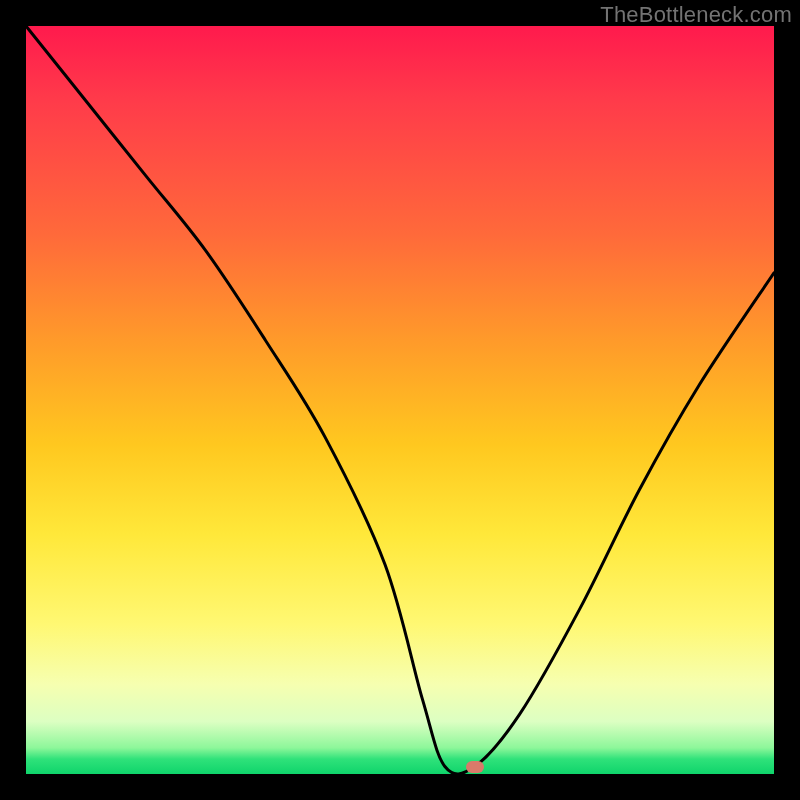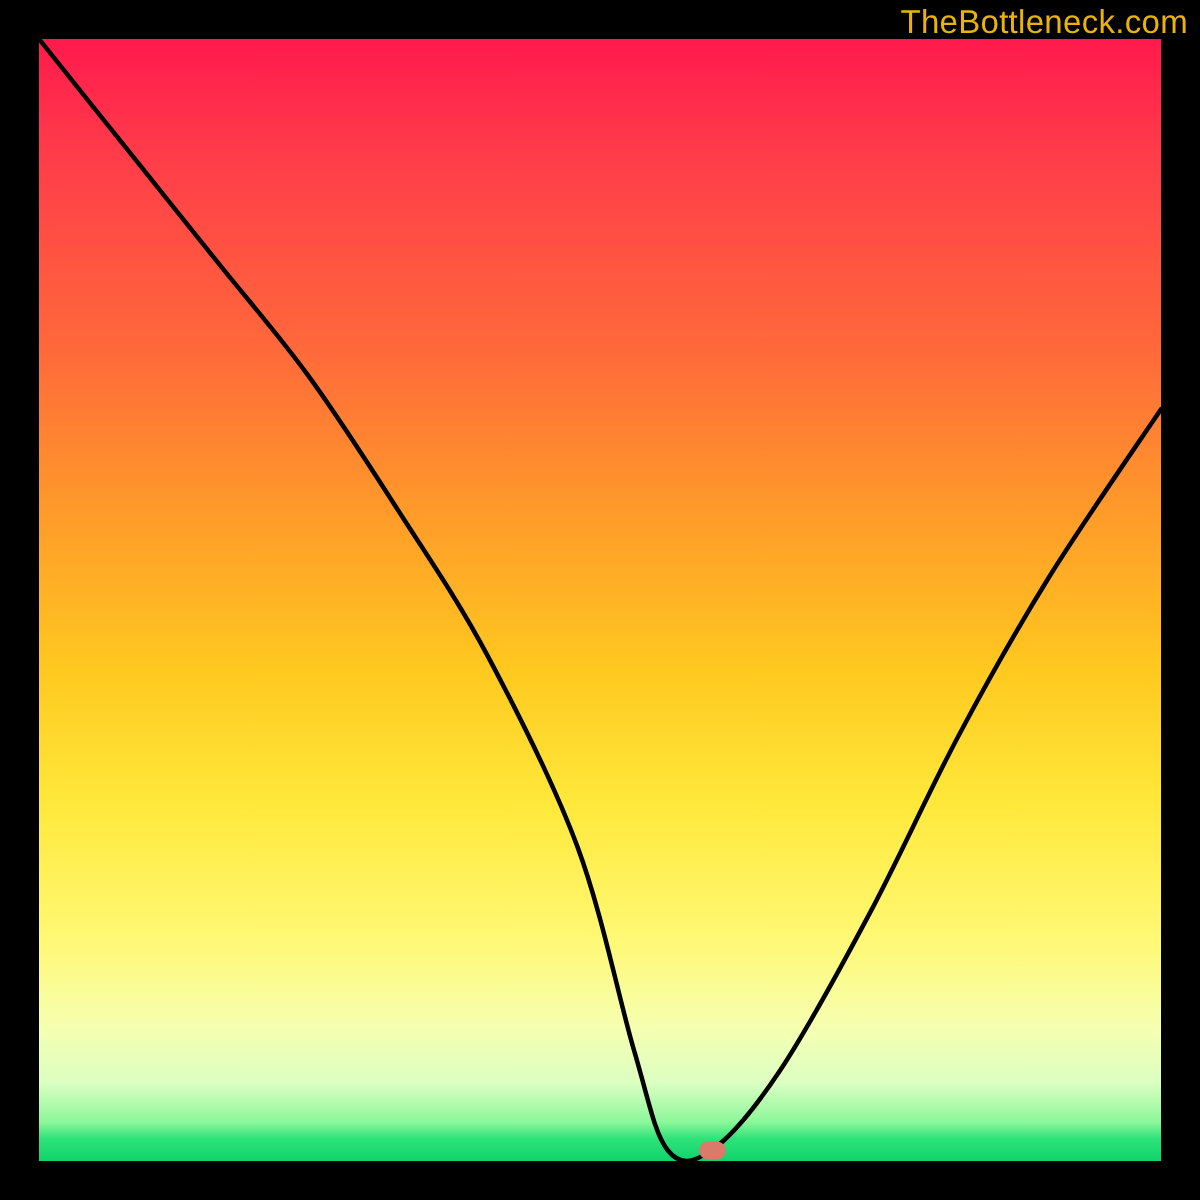--- a/index.html
+++ b/index.html
@@ -38,21 +38,21 @@
       #dcffc2 93%,
       #8df79a 96.5%,
       #2fe27a 98%,
       #0fd46b 100%
     );
   }
   .watermark {
     position: absolute;
     top: 2px;
     right: 8px;
-    color: #eab308;
+    color: #737373;
     font-family: Arial, Helvetica, sans-serif;
     font-size: 22px;
     letter-spacing: 0.2px;
     user-select: none;
   }
   svg.curve {
     position: absolute;
     left: 0;
     top: 0;
     width: 748px;

